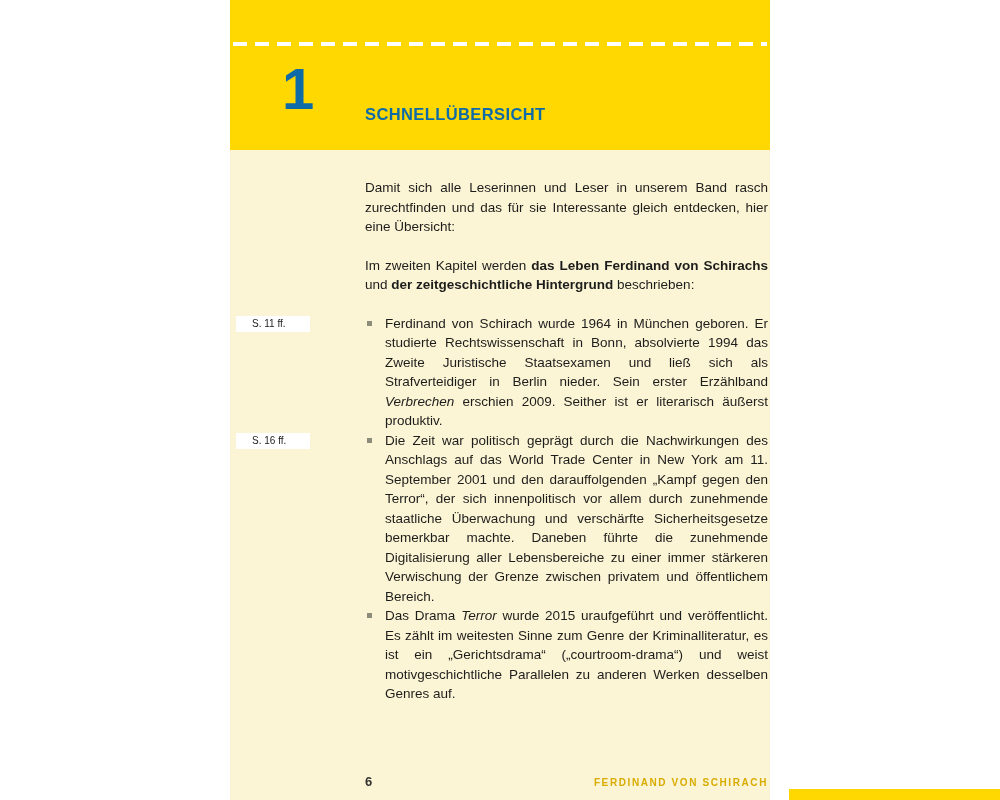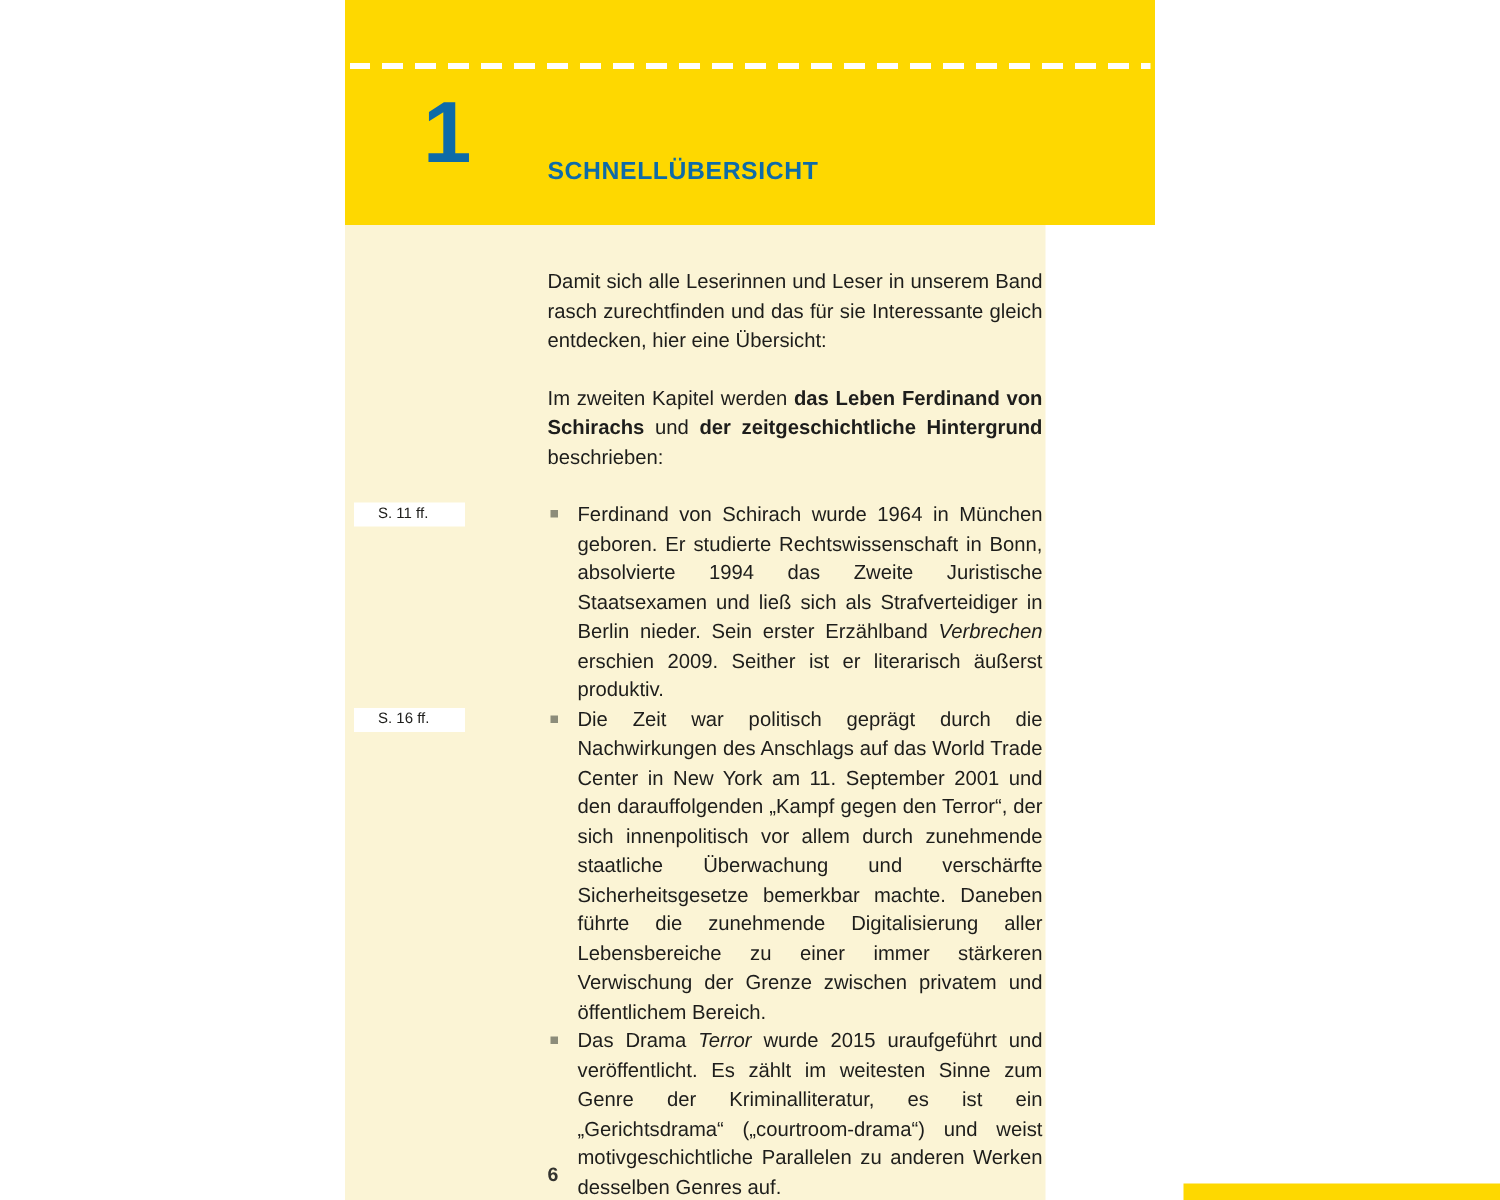--- a/index.html
+++ b/index.html
@@ -31,21 +31,21 @@
     font-size:58px;font-weight:bold;line-height:1;color:var(--heading-blue);
   }
   .chapter-title{
     position:absolute;left:135px;top:74px;margin:0;
     font-size:16.5px;font-weight:bold;line-height:27px;letter-spacing:0.4px;
     color:var(--heading-blue);
   }
 
   
   .body-area{
-    position:relative;width:467px;height:650px;background:var(--body-cream);
+    position:relative;width:540px;height:650px;background:var(--body-cream);
     padding:28px 2px 0 135px;
     font-size:13.5px;line-height:19.5px;
   }
   .body-area p{margin:0 0 19px 0;text-align:justify;hyphens:auto;}
   .overview-list{list-style:none;margin:0 0 19px 0;padding:0;}
   .overview-list li{
     position:relative;padding-left:20px;margin:0;
     text-align:justify;hyphens:auto;
   }
   .bullet-square{
@@ -107,19 +107,20 @@
         </li>
         <li>
           <span class="bullet-square"></span>
           <span><span>Das Drama </span><span class="seg-i">Terror</span><span> wurde 2015 uraufgeführt und veröffentlicht. Es zählt im weitesten Sinne zum Genre der Kriminalliteratur, es ist ein „Gerichtsdrama“ („courtroom-drama“) und weist motivgeschichtliche Parallelen zu anderen Werken desselben Genres auf.</span></span>
         </li>
       </ul>
 
 
       <footer class="page-footer">
         <span class="page-number">6</span>
+        <span class="running-title">FERDINAND VON SCHIRACH</span>
       </footer>
 
     </main>
   </div>
 
   <div class="footer-accent-bar"></div>
 </div>
 
 </body></html>

